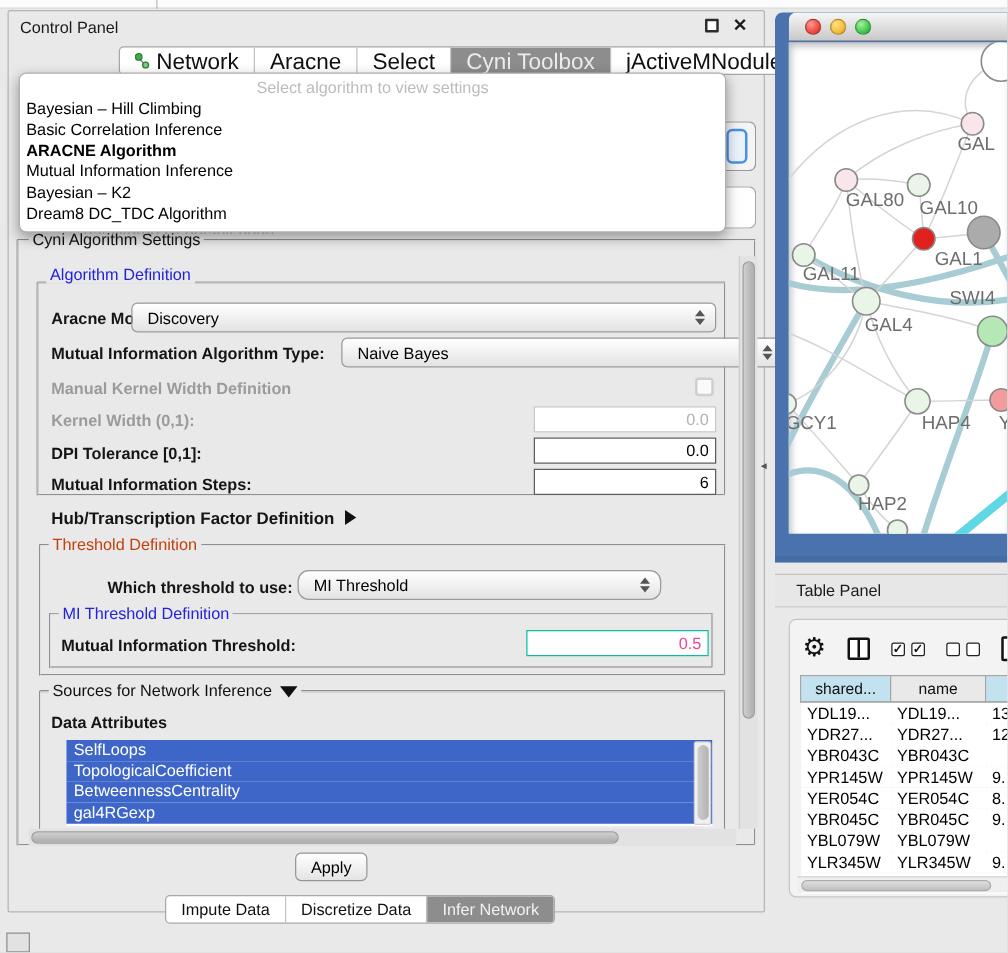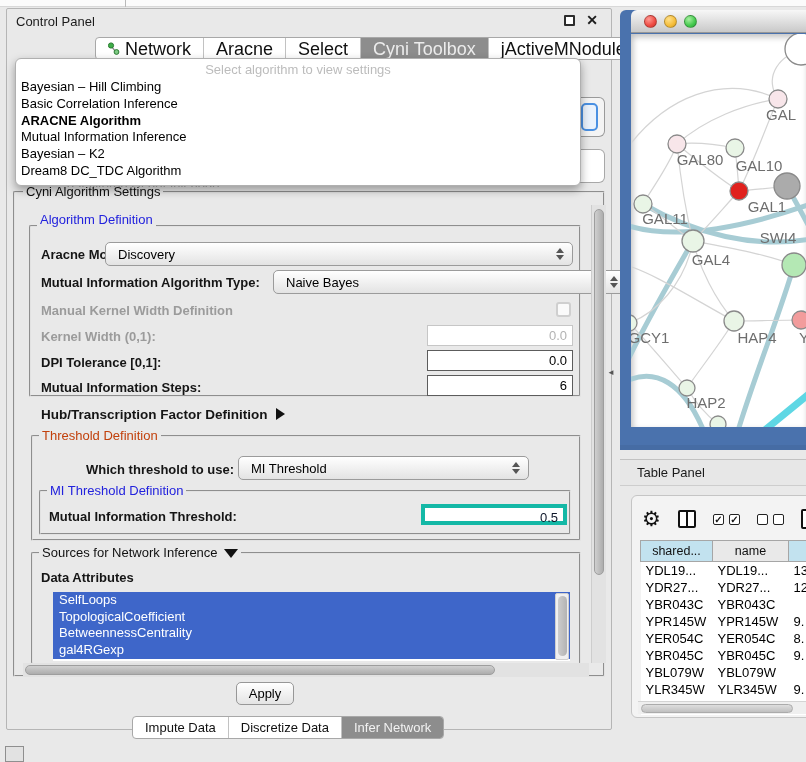--- a/index.html
+++ b/index.html
@@ -49,21 +49,21 @@
          padding-left:12px;color:#000;}
   .combo .spacer{flex:1;}
   .arrows{width:20px;display:flex;flex-direction:column;align-items:center;gap:2px;margin-right:2px;}
   .arrows i{display:block;width:0;height:0;border-left:4px solid transparent;border-right:4px solid transparent;}
   .arrows .up{border-bottom:5px solid #555;}
   .arrows .dn{border-top:5px solid #555;}
   .field{position:absolute;height:21px;background:#fff;font-size:13px;text-align:right;
          padding:2px 5px 0 0;}
   .field.dark{border:1px solid #5c5c5c;color:#000;}
   .field.dis{border:1px solid #c6c6c6;color:#b3b3b3;}
-  .field.mid{border:4px solid #14b8a6;color:#0f172a;}
+  .field.mid{border:1px solid #14b8a6;color:#ec4899;}
   .checkbox{position:absolute;width:15px;height:15px;border:2px solid #cfcfcf;border-radius:3px;background:#fafafa;}
   .tri-right{display:inline-block;width:0;height:0;border-top:6px solid transparent;border-bottom:6px solid transparent;border-left:9px solid #111;margin-left:8px;vertical-align:-1px;}
   .tri-down{display:inline-block;width:0;height:0;border-left:7px solid transparent;border-right:7px solid transparent;border-top:9px solid #111;margin-left:6px;vertical-align:-1px;}
 
   .attr-list{position:absolute;left:46px;top:583px;width:517px;height:69px;background:#fff;overflow:hidden;}
   .attr-item{height:16.7px;background:#3e66c9;color:#fff;font-size:13px;line-height:16.5px;padding-left:6px;}
   .attr-scroll{position:absolute;left:548px;top:584px;width:14px;height:67px;background:#f0f0f0;border:1px solid #cfcfcf;border-radius:2px;}
   .attr-thumb{position:absolute;left:1.5px;top:2px;width:9px;height:60px;background:linear-gradient(90deg,#cdcdcd,#b3b3b3);border-radius:5px;}
 
   .vscroll{position:absolute;left:584px;top:196px;width:15px;height:458px;background:#e2e2e2;border-left:1px solid #cdcdcd;}
@@ -212,21 +212,21 @@
     <div class="field dark" style="left:420px;top:366px;width:146px;">6</div>
 
     <div class="lbl" style="left:34px;top:398px;font-size:13.5px;">
       <span>Hub/Transcription Factor Definition</span><span class="tri-right"></span>
     </div>
 
     <div class="groupbox" style="left:24px;top:426px;width:550px;height:106px;"></div>
     <div class="grouptitle" style="left:32px;top:419px;color:#c2410c;">Threshold Definition</div>
 
     <div class="lbl" style="left:79px;top:453px;">Which threshold to use:</div>
-    <div class="combo" style="left:231px;top:447px;width:291px;">
+    <div class="combo" style="left:231px;top:447px;width:291px;border-radius:9px;">
       <span>MI Threshold</span>
       <span class="spacer"></span>
         <span class="arrows">
           <i class="up"></i>
           <i class="dn"></i>
         </span>
     </div>
 
     <div class="groupbox" style="left:32px;top:481px;width:532px;height:45px;"></div>
     <div class="grouptitle" style="left:40px;top:474px;color:#2222dd;">MI Threshold Definition</div>

